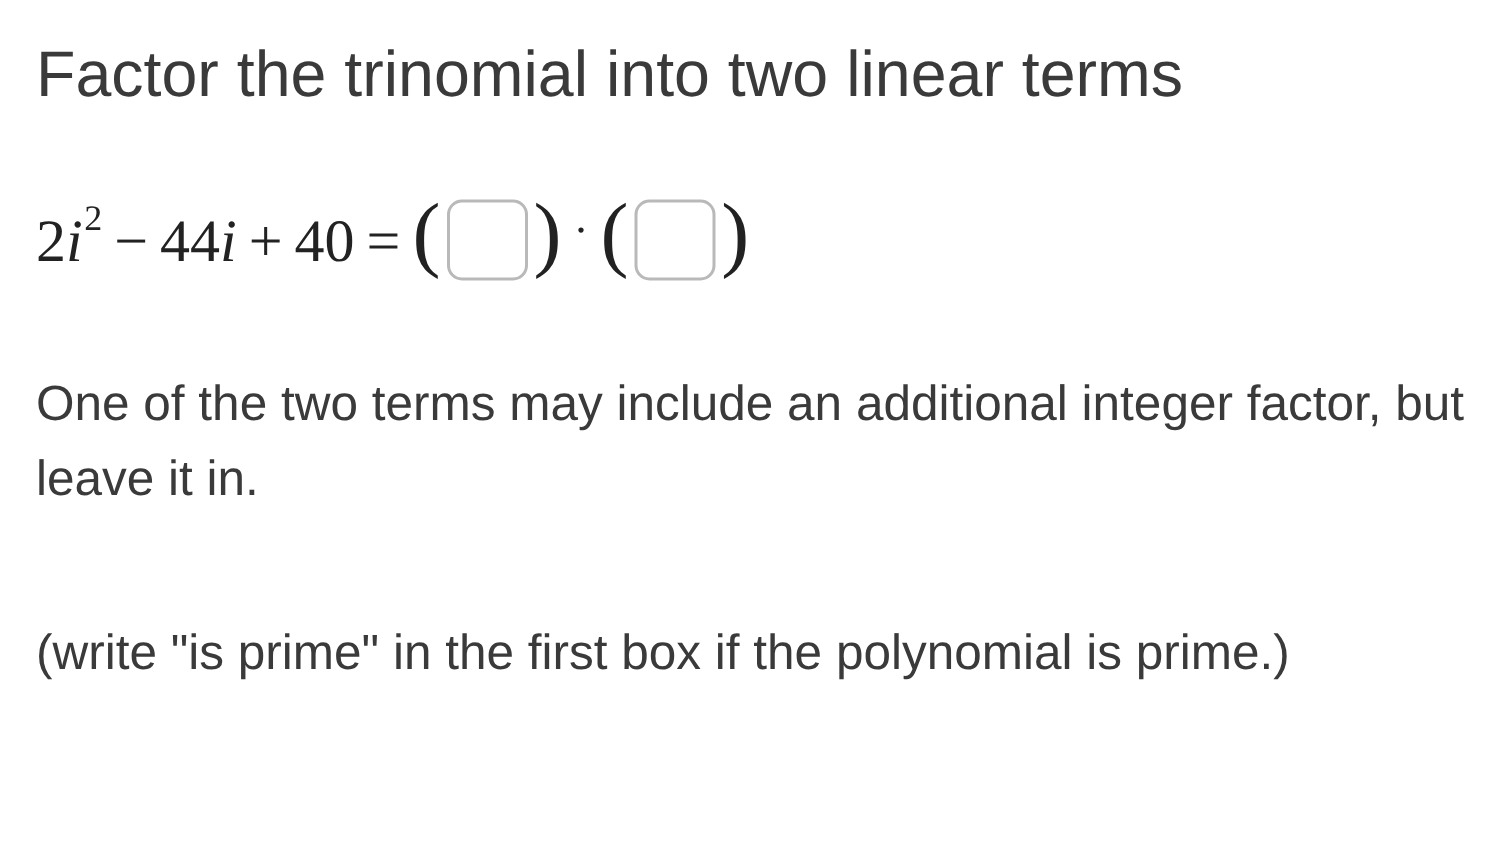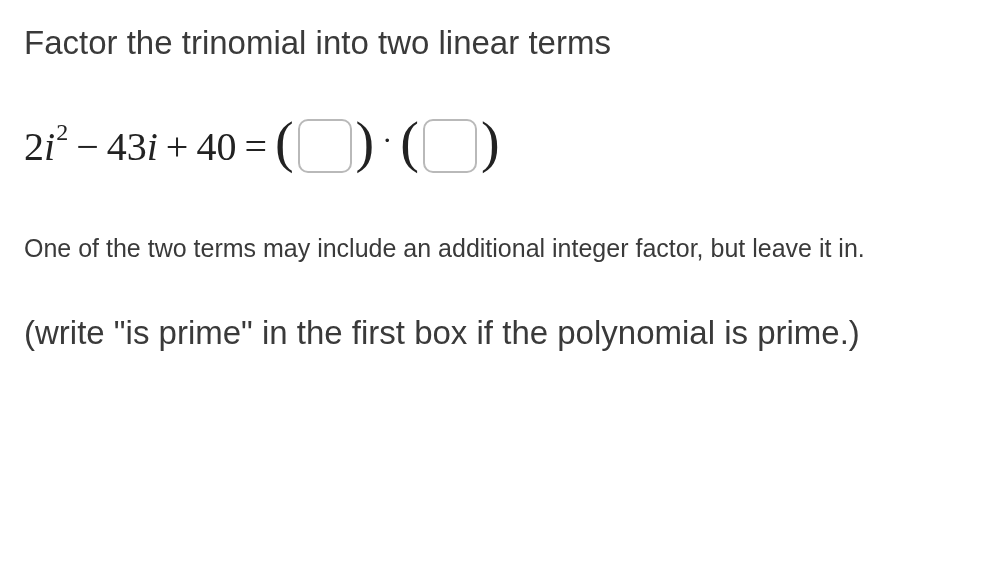--- a/index.html
+++ b/index.html
@@ -9,21 +9,21 @@
     }
     body {
       font-family: -apple-system, BlinkMacSystemFont, 'Segoe UI', Helvetica, Arial, sans-serif;
       background: #ffffff;
       width: 1005px;
       height: 568px;
       padding: 20px 24px;
       color: #3a3a3a;
     }
     .question-text {
-      font-size: 33px;
+      font-size: 43px;
       line-height: 1.4;
       margin-bottom: 48px;
       color: #3a3a3a;
     }
     .equation-row {
       display: flex;
       align-items: center;
       font-family: 'Times New Roman', Times, serif;
       font-size: 40px;
       color: #222;
@@ -60,23 +60,23 @@
       font-family: -apple-system, BlinkMacSystemFont, 'Segoe UI', sans-serif;
       outline: none;
     }
     .dot-op {
       font-size: 30px;
       margin: 0 8px;
       position: relative;
       top: -6px;
     }
     .hint-text {
-      font-size: 25px;
+      font-size: 33px;
       line-height: 1.5;
-      margin-bottom: 40px;
+      margin-bottom: 67px;
       color: #3a3a3a;
     }
     .prime-text {
       font-size: 33px;
       line-height: 1.5;
       color: #3a3a3a;
     }
     .op-gap {
       margin: 0 8px;
     }
@@ -85,21 +85,21 @@
 <body>
 
 <div class="question-text">Factor the trinomial into two linear terms</div>
 
 <div class="equation-row">
   <span class="math-expr">
     <span>2</span>
       <span class="italic-var">i</span>
       <span class="superscript">2</span>
     <span class="op-gap">−</span>
-    <span>43</span>
+    <span>44</span>
       <span class="italic-var">i</span>
     <span class="op-gap">+</span>
     <span>40</span>
     <span class="op-gap">=</span>
   </span>
   <span class="paren">(</span>
   <input type="text" class="input-box" value="" style="">
   <span class="paren">)</span>
   <span class="dot-op">·</span>
   <span class="paren">(</span>

